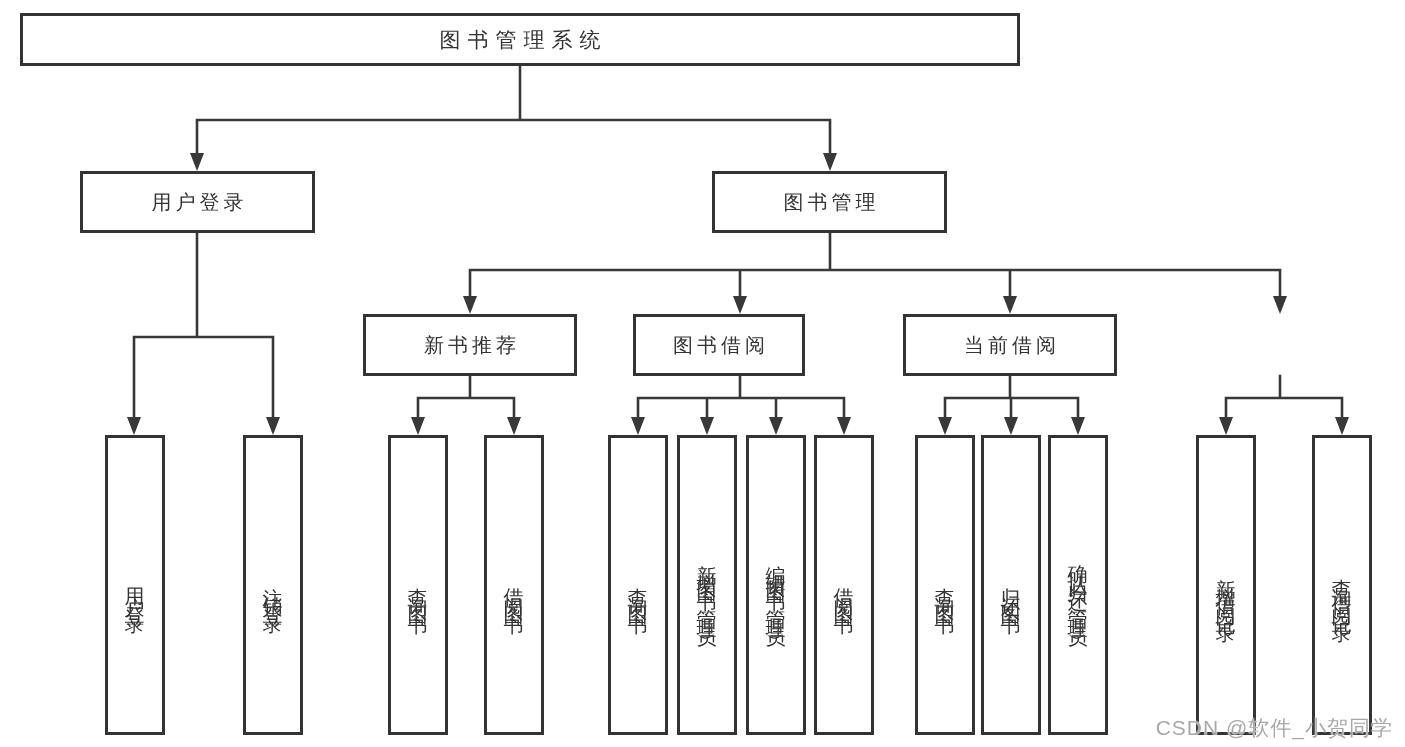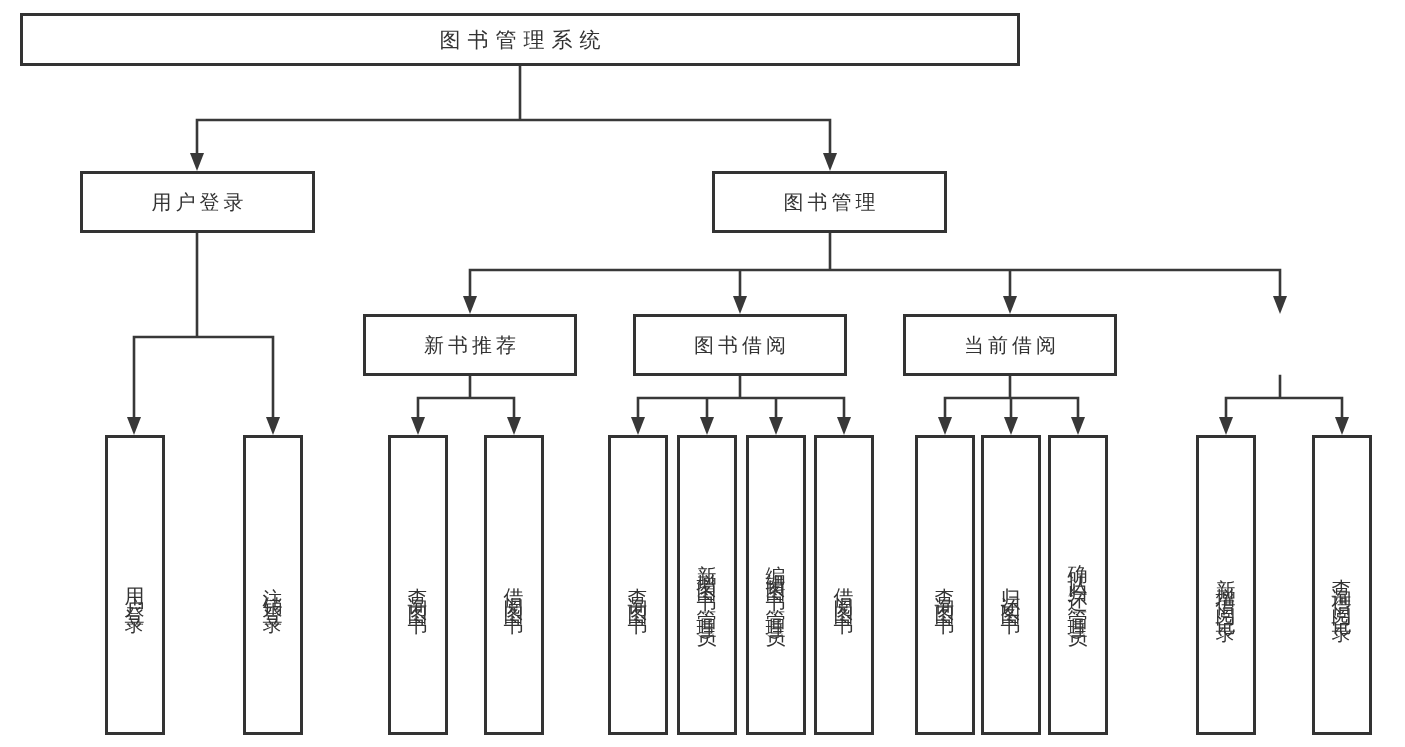--- a/index.html
+++ b/index.html
@@ -99,35 +99,36 @@
       <polygon points="1335,417 1349,417 1342,435"></polygon>
     </g>
   </svg>
 
   <div class="node hnode root-node" style="left:20px; top:13px; width:1000px; height:53px;">图书管理系统</div>
 
   <div class="node hnode" style="left:80px; top:171px; width:235px; height:62px;">用户登录</div>
   <div class="node hnode" style="left:712px; top:171px; width:235px; height:62px;">图书管理</div>
 
   <div class="node hnode" style="left:363px; top:314px; width:214px; height:62px;">新书推荐</div>
-  <div class="node hnode" style="left:633px; top:314px; width:214px; height:62px;">图书借阅</div>
+  <div class="node hnode" style="left:633px; top:314px; width:172px; height:62px;">图书借阅</div>
   <div class="node hnode" style="left:903px; top:314px; width:214px; height:62px;font-family:Liberation Serif, serif;">当前借阅</div>
 
   <div class="node vnode" style="left:105px; top:435px; width:60px; height:300px;">用户登录</div>
   <div class="node vnode" style="left:243px; top:435px; width:60px; height:300px;">注销登录</div>
 
   <div class="node vnode" style="left:388px; top:435px; width:60px; height:300px;">查询图书</div>
   <div class="node vnode" style="left:484px; top:435px; width:60px; height:300px;">借阅图书</div>
 
   <div class="node vnode" style="left:608px; top:435px; width:60px; height:300px;">查询图书</div>
   <div class="node vnode" style="left:677px; top:435px; width:60px; height:300px;">新增图书（管理员）</div>
   <div class="node vnode" style="left:746px; top:435px; width:60px; height:300px;">编辑图书（管理员）</div>
   <div class="node vnode" style="left:814px; top:435px; width:60px; height:300px;">借阅图书</div>
 
   <div class="node vnode" style="left:915px; top:435px; width:60px; height:300px;">查询图书</div>
   <div class="node vnode" style="left:981px; top:435px; width:60px; height:300px;">归还图书</div>
   <div class="node vnode" style="left:1048px; top:435px; width:60px; height:300px;">确认归还（管理员）</div>
 
   <div class="node vnode" style="left:1196px; top:435px; width:60px; height:300px;">新增借阅记录</div>
   <div class="node vnode" style="left:1312px; top:435px; width:60px; height:300px;">查询借阅记录</div>
 
+  <div class="watermark">CSDN @软件_小贺同学</div>
 
 </div>
 
 </body></html>

